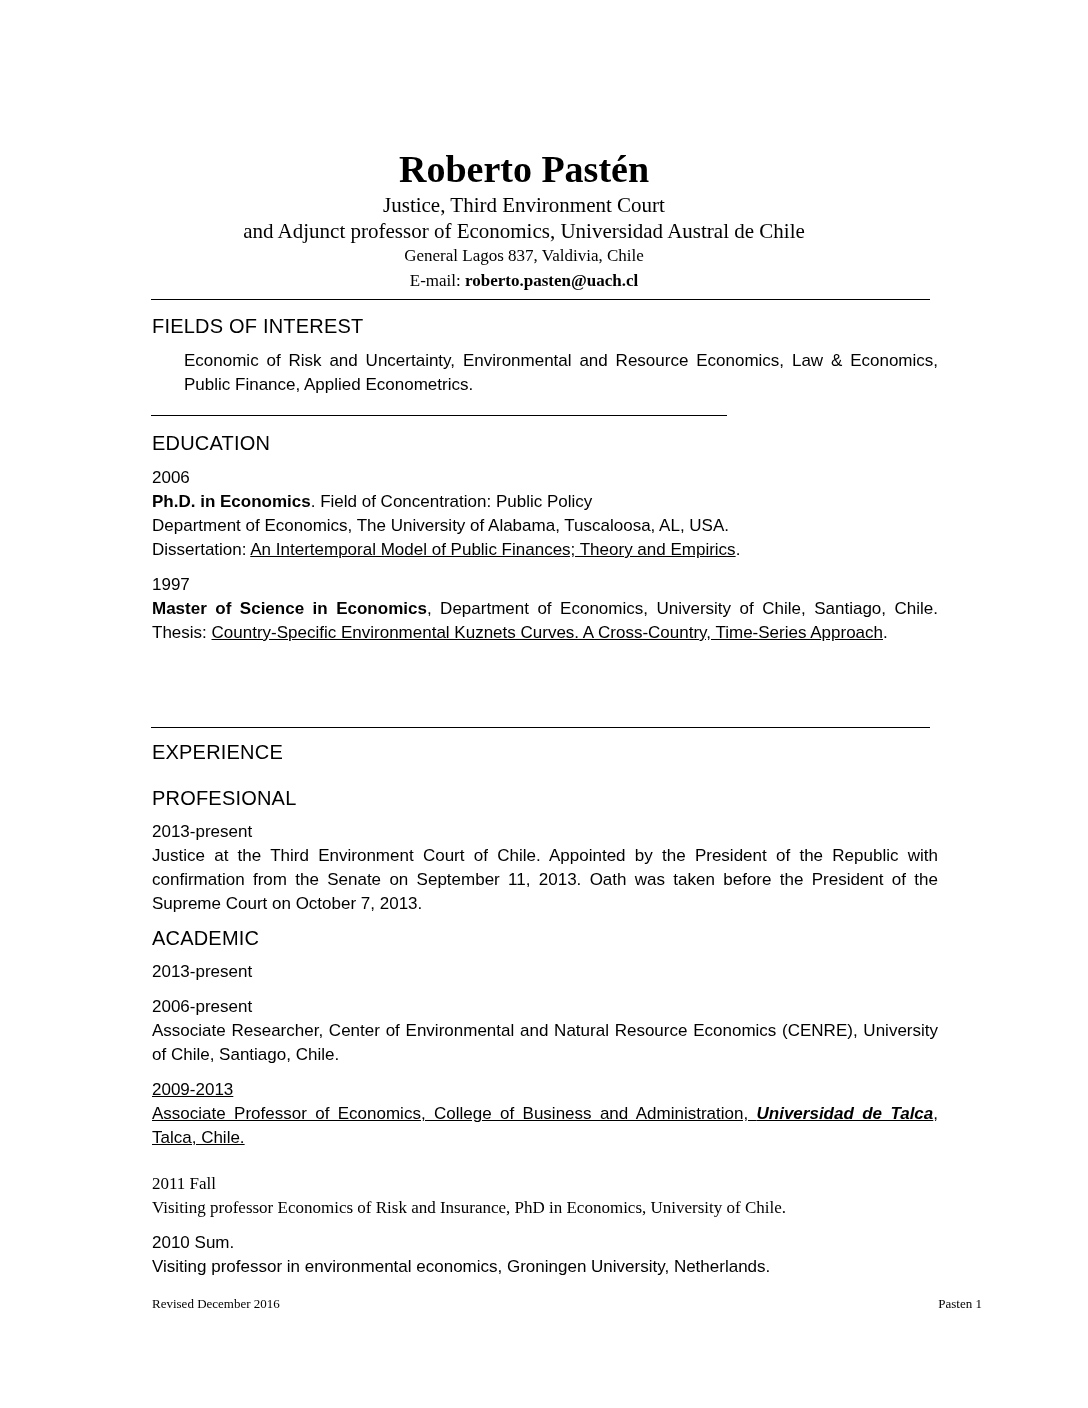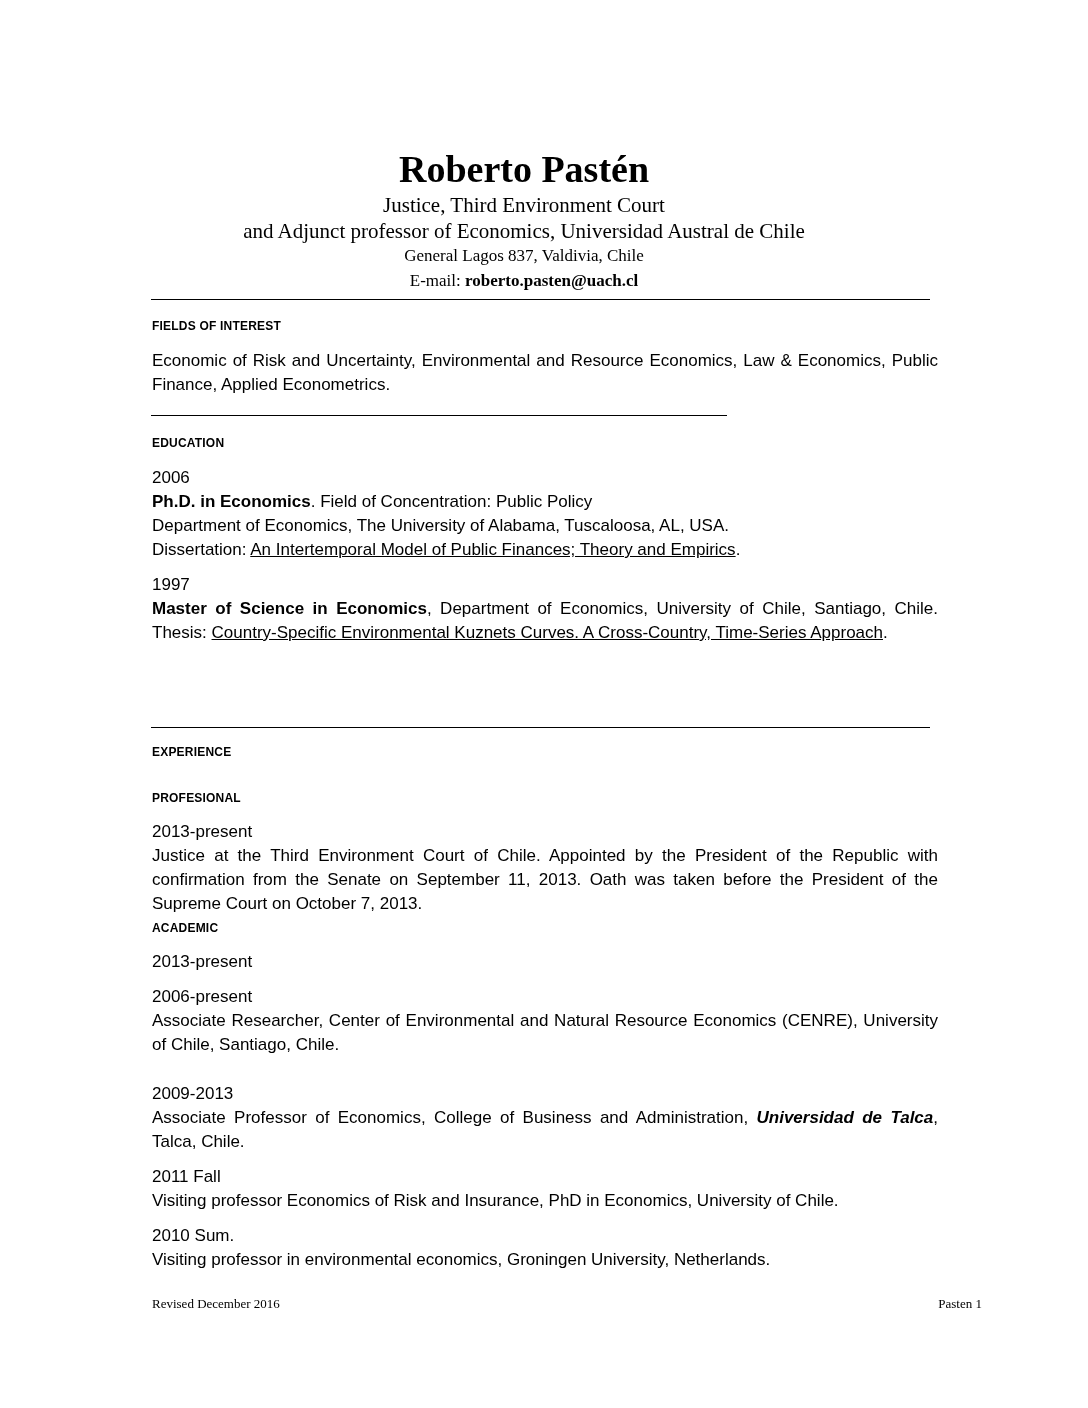--- a/index.html
+++ b/index.html
@@ -8,21 +8,21 @@
   .header { position: absolute; left: 0; width: 1088px; top: 146px; text-align: center; font-family: "Liberation Serif", serif; }
   .name { font-size: 38px; font-weight: bold; line-height: 46px; margin-left: -40px; }
   .subtitle { font-size: 21px; line-height: 26px; margin-left: -40px; }
   .address { font-size: 17px; line-height: 24px; margin-left: -40px; }
   .email-line { font-size: 17px; line-height: 26px; margin-left: -40px; }
   .email-line b { font-weight: bold; }
 
   .rule { position: absolute; height: 0; border-top: 1.2px solid #000; }
 
   .content { position: absolute; left: 152px; width: 786px; font-family: "Liberation Sans", "DejaVu Sans", sans-serif; font-size: 17px; line-height: 24px; }
-  .section-title { font-weight: bold; font-size: 12px; letter-spacing: 0.2px; }
+  .section-title { font-weight: normal; font-size: 20px; letter-spacing: 0.2px; }
   .para { text-align: justify; }
 
   .entry { display: flex; flex-direction: column; }
   .entry .date { width: 126px; flex: none; }
   .entry .body { flex: 1; text-align: justify; }
   .u { text-decoration: underline; }
   .it { font-style: italic; font-weight: bold; }
 
   .footer { position: absolute; top: 1296px; left: 152px; width: 830px; font-family: "Liberation Serif", serif; font-size: 13px; display: flex; justify-content: space-between; }
 </style>
@@ -36,21 +36,21 @@
   <div class="address">General Lagos 837, Valdivia, Chile</div>
   <div class="email-line">
     <span>E-mail: </span><b>roberto.pasten@uach.cl</b>
   </div>
 </div>
 
 <div class="rule" style="top:299px; left:151px; width:779px;"></div>
 
 <div class="content" style="top:314px;">
   <div class="section-title">FIELDS OF INTEREST</div>
-  <div class="para" style="margin-top:11px;">Economic of Risk and Uncertainty, Environmental and Resource Economics, Law &amp; Economics, Public Finance, Applied Econometrics.</div>
+  <div class="para" style="margin-top:11px;margin-left:32px;">Economic of Risk and Uncertainty, Environmental and Resource Economics, Law &amp; Economics, Public Finance, Applied Econometrics.</div>
 </div>
 
 <div class="rule" style="top:415px; left:151px; width:576px;"></div>
 
 <div class="content" style="top:431px;">
   <div class="section-title">EDUCATION</div>
 
   <div class="entry" style="margin-top:11px;">
     <div class="date">2006</div>
     <div class="body">
@@ -71,37 +71,37 @@
 
 <div class="content" style="top:740px;">
   <div class="section-title">EXPERIENCE</div>
 
   <div class="section-title" style="margin-top:22px;">PROFESIONAL</div>
   <div class="entry" style="margin-top:10px;">
     <div class="date">2013-present</div>
     <div class="body">Justice at the Third Environment Court of Chile. Appointed by the President of the Republic with confirmation from the Senate on September 11, 2013. Oath was taken before the President of the Supreme Court on October 7, 2013.</div>
   </div>
 
-  <div class="section-title" style="">ACADEMIC</div>
+  <div class="section-title" style="margin-top:10px;">ACADEMIC</div>
 
   <div class="entry" style="margin-top:10px;">
     <div class="date">2013-present</div>
   </div>
 
   <div class="entry" style="margin-top:11px;">
     <div class="date">2006-present</div>
     <div class="body"><span>Associate Researcher, Center of Environmental and Natural Resource Economics (CENRE), University of Chile, Santiago, Chile.</span></div>
   </div>
 
-  <div class="entry" style="margin-top:25px;">
+  <div class="entry" style="margin-top:11px;text-decoration:underline;">
     <div class="date">2009-2013</div>
     <div class="body"><span>Associate Professor of Economics, College of Business and Administration, </span><span class="it">Universidad de Talca</span><span>, Talca, Chile.</span></div>
   </div>
 
-  <div class="entry" style="margin-top:11px;">
+  <div class="entry" style="margin-top:22px;font-family:Liberation Serif, serif;">
     <div class="date">2011 Fall</div>
     <div class="body"><span>Visiting professor Economics of Risk and Insurance, PhD in Economics, University of Chile.</span></div>
   </div>
 
 
   <div class="entry" style="margin-top:11px;justify-content:space-between;">
     <div class="date">2010 Sum.</div>
     <div class="body"><span>Visiting professor in environmental economics, Groningen University, Netherlands.</span></div>
   </div>
 </div>

